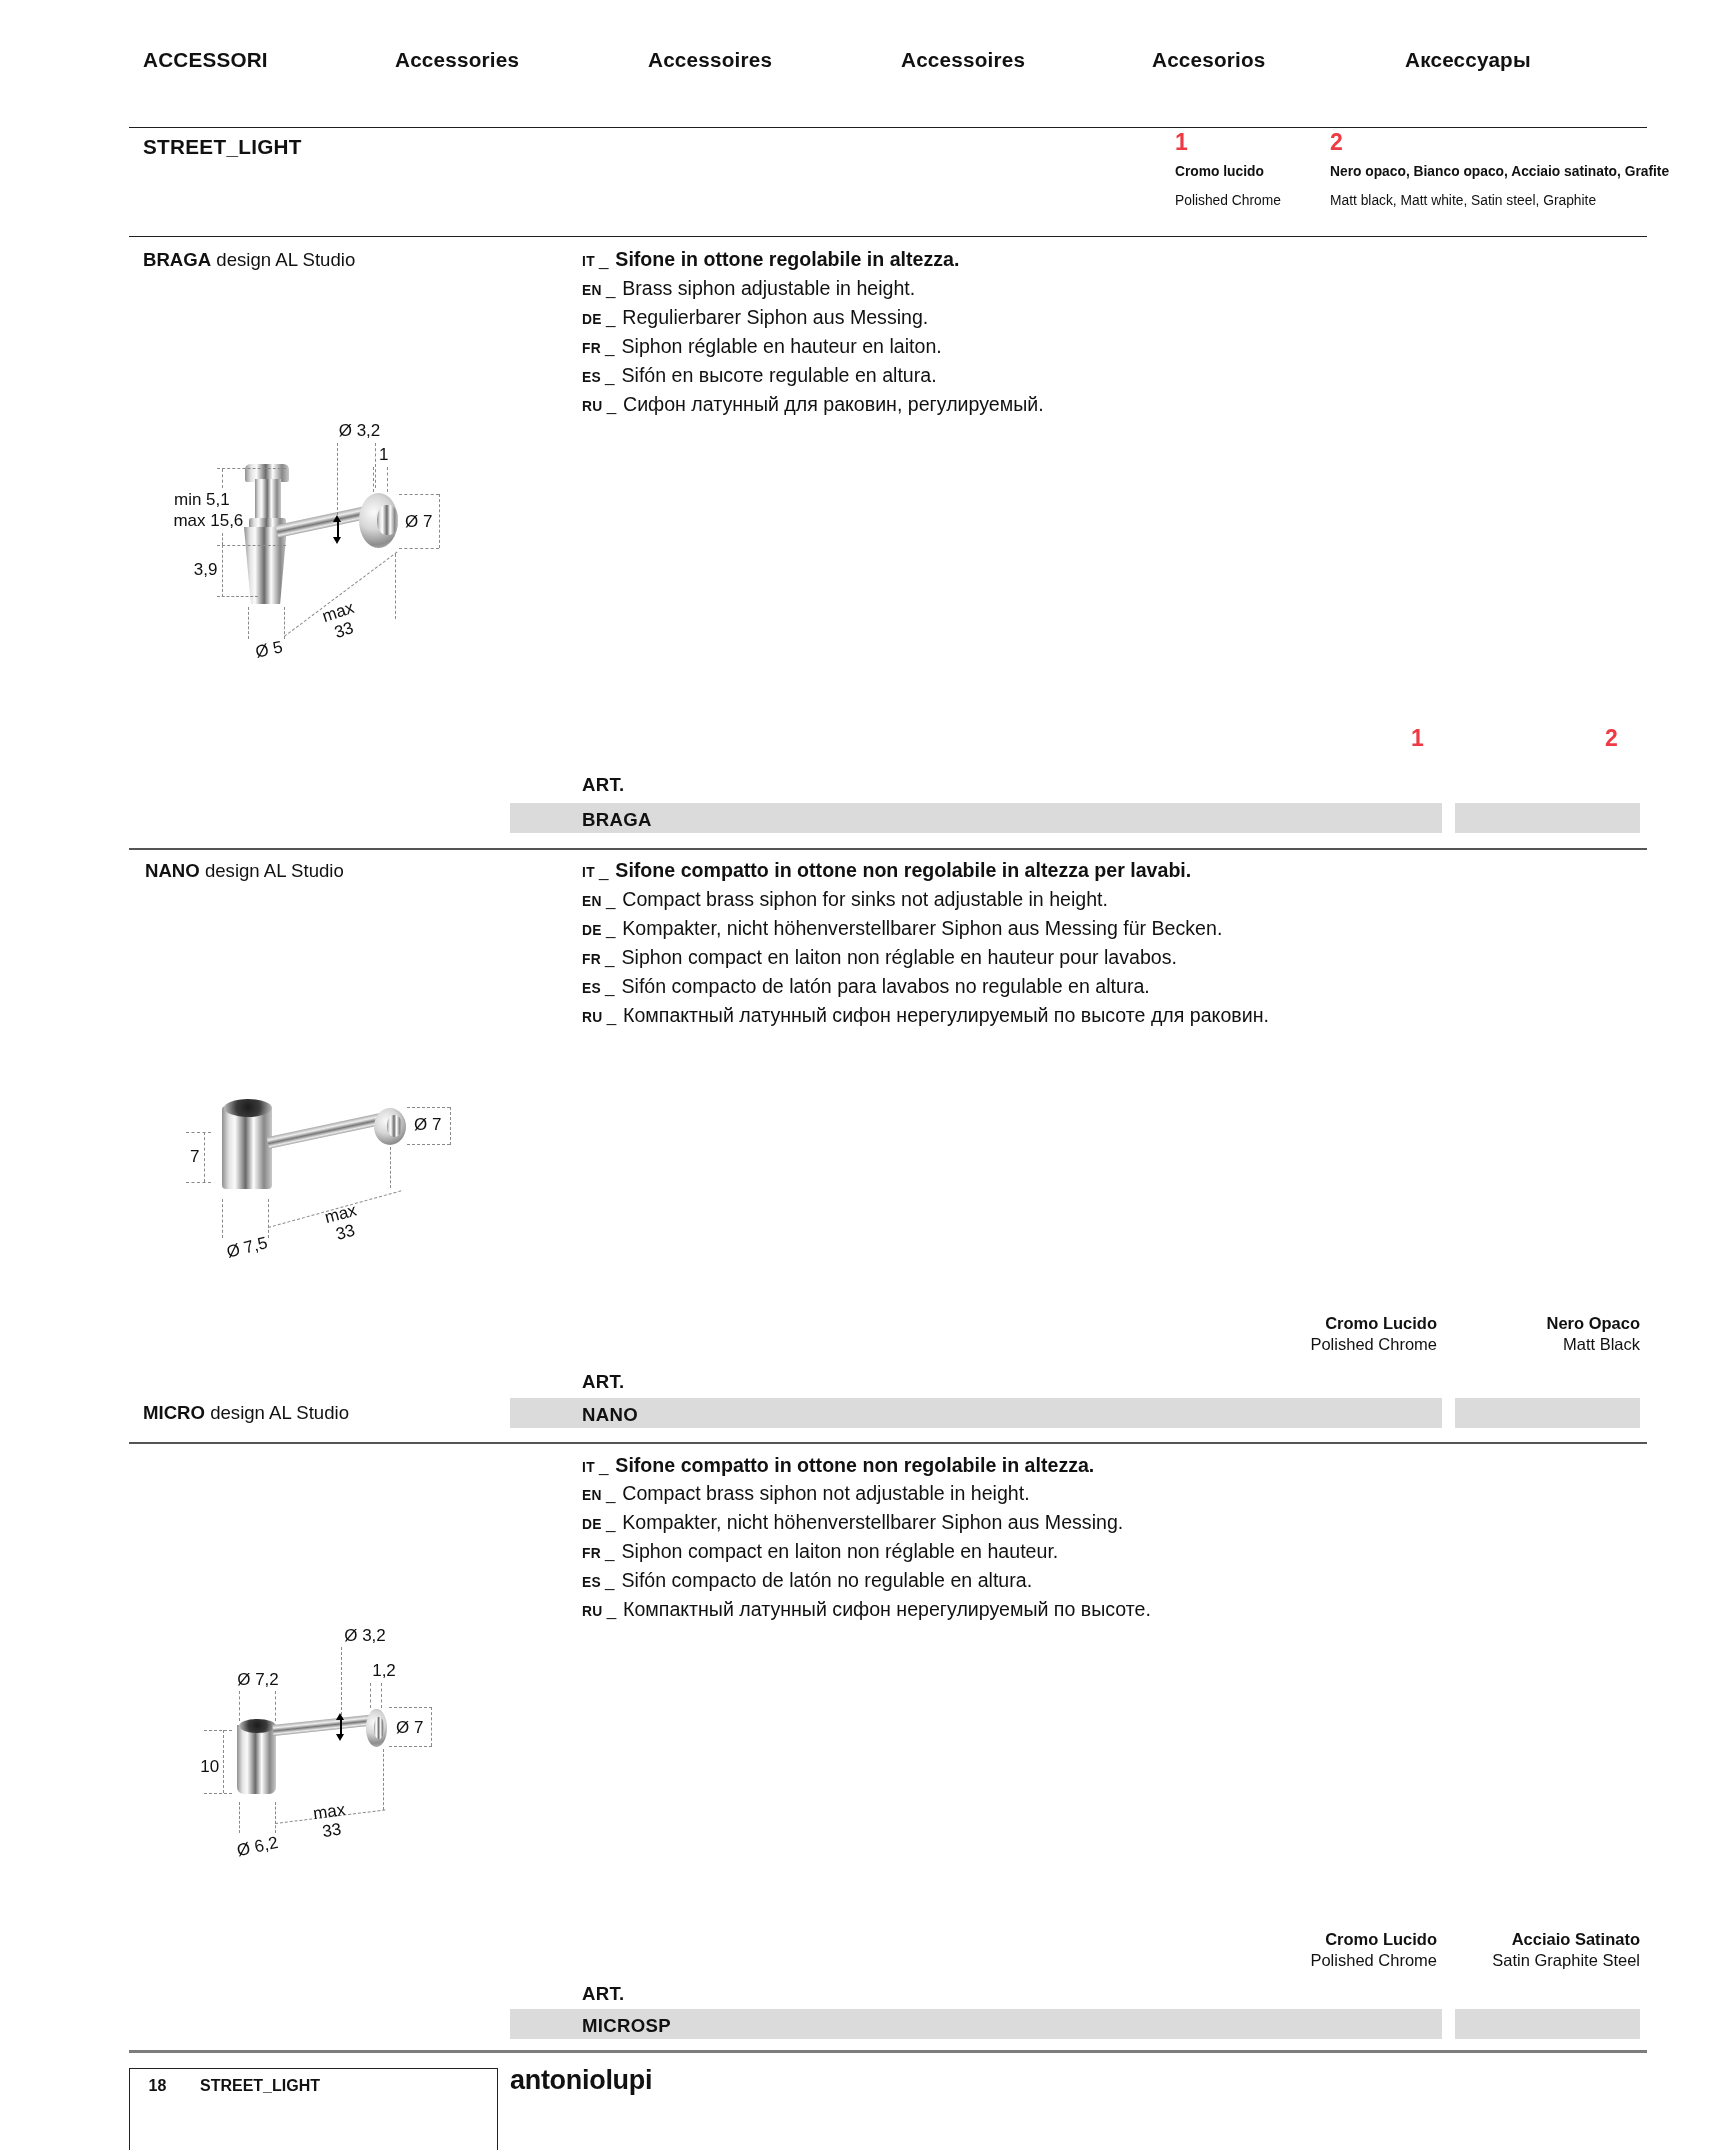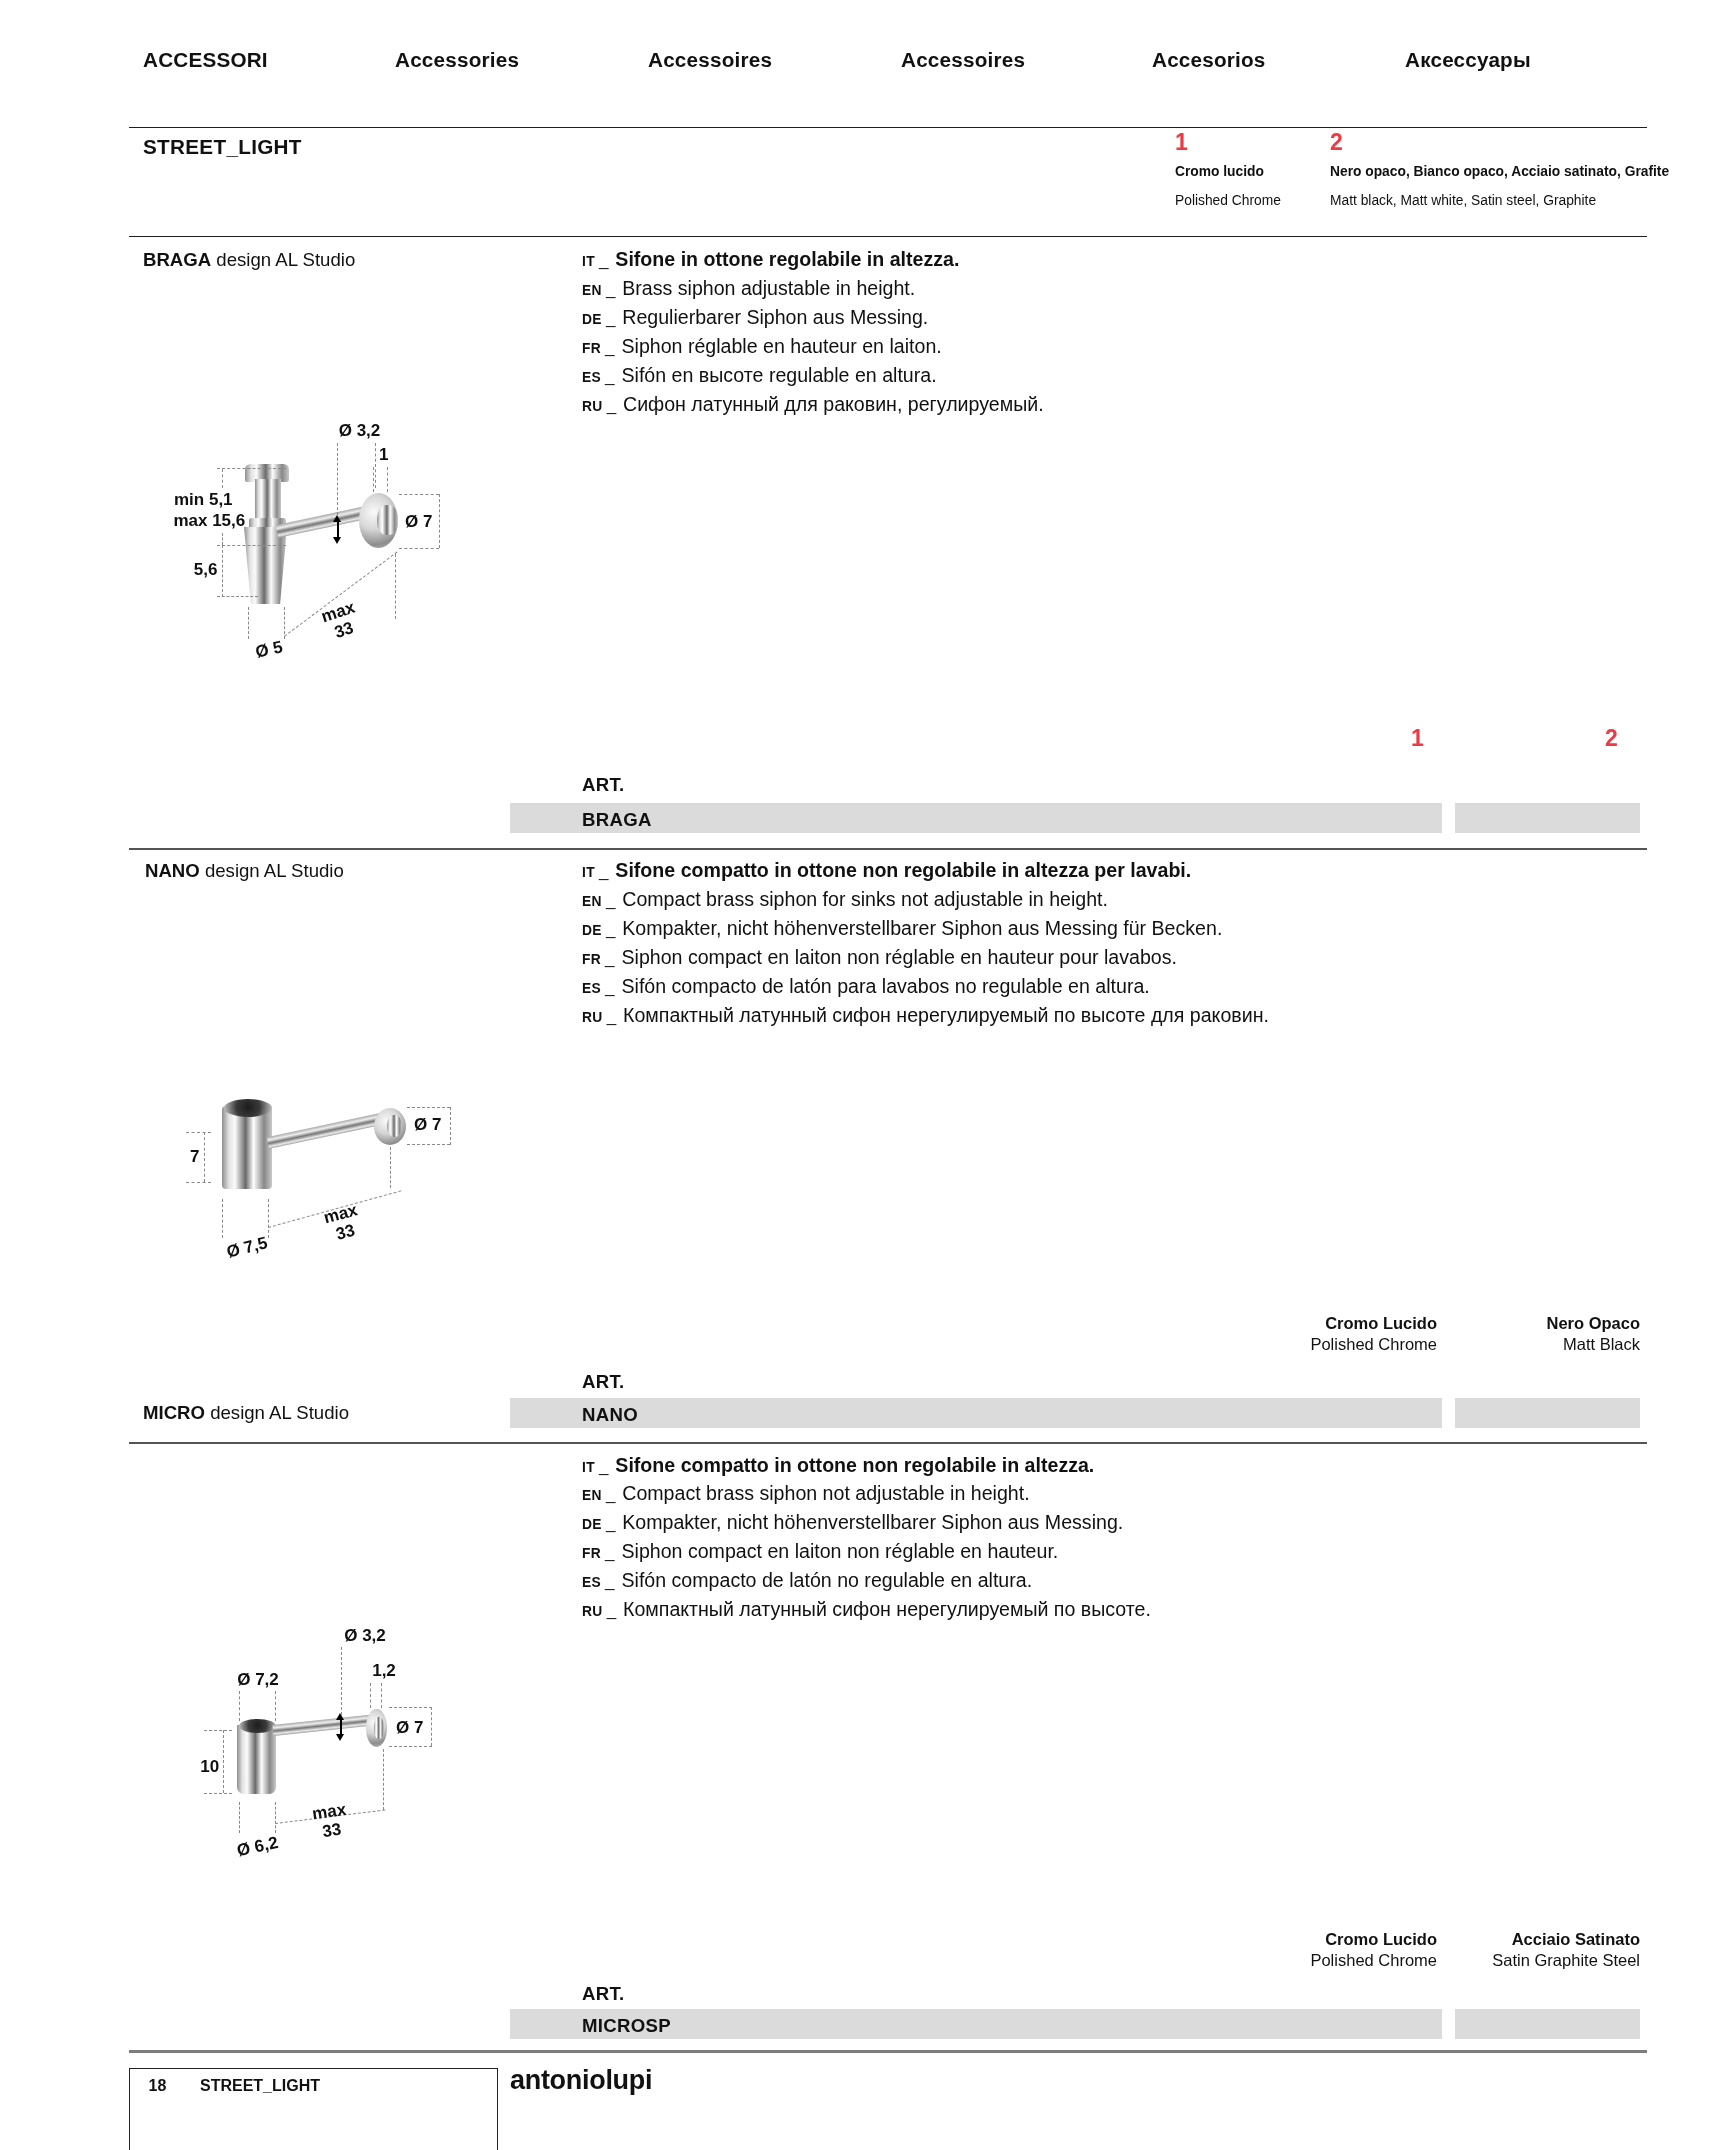--- a/index.html
+++ b/index.html
@@ -22,21 +22,21 @@
   .art{font-size:18.6px;font-weight:bold;letter-spacing:0.3px;}
   .bar{position:absolute;height:30px;background:#DBDBDB;}
   .bar .code{position:absolute;left:72px;top:5.5px;font-size:18.6px;font-weight:bold;letter-spacing:0.3px;}
   .fcol{position:absolute;width:207px;text-align:right;}
   .fcol .t{font-size:16.5px;font-weight:bold;line-height:21.4px;white-space:nowrap;}
   .fcol .s{font-size:16.5px;line-height:21.4px;white-space:nowrap;}
   .hline{position:absolute;left:129px;width:1518px;background:#1f1f1f;height:1.4px;}
   .divline{position:absolute;left:129px;width:1518px;background:#555;height:2.1px;}
   .thickline{position:absolute;left:129px;width:1518px;background:#7d7d7d;height:3.4px;}
   
-  .draw{position:absolute;font-weight:bold;}
+  .draw{position:absolute;}
   .metal-v{background:linear-gradient(90deg,#8f8f8f 0%,#e3e3e3 14%,#fbfbfb 26%,#6a6a6a 47%,#fdfdfd 63%,#888 84%,#c9c9c9 100%);}
   .metal-h{background:linear-gradient(180deg,#a8a8a8 0%,#eeeeee 28%,#777 55%,#eaeaea 82%,#9d9d9d 100%);}
   .flange{background:radial-gradient(circle at 38% 35%,#fafafa 0%,#d6d6d6 40%,#8e8e8e 75%,#c0c0c0 100%);border-radius:50%;}
   .opening{background:radial-gradient(circle at 50% 45%,#1c1c1c 0%,#3a3a3a 45%,#9a9a9a 80%,#d0d0d0 100%);border-radius:50%;}
   .dv{position:absolute;border-left:1.4px dashed #8a8a8a;width:0;}
   .dh{position:absolute;border-top:1.4px dashed #8a8a8a;height:0;}
   .dd{position:absolute;border-top:1.4px dashed #8a8a8a;height:0;transform-origin:left top;}
   .dim{position:absolute;font-size:17px;line-height:19px;color:#101010;white-space:nowrap;}
   .dim.c{text-align:center;}
   .arr{position:absolute;width:11px;}
@@ -116,21 +116,21 @@
     <div class="dh" style="left:227px;top:70px;width:40px"></div>
     <div class="dh" style="left:227px;top:124px;width:40px"></div>
     <div class="dv" style="left:267px;top:70px;height:54px"></div>
     <div class="dim" style="left:233px;top:88px">Ø 7</div>
     <div class="dim" style="left:2px;top:66px">min 5,1</div>
     <div class="dim" style="left:1.4px;top:87px">max 15,6</div>
     <div class="dh" style="left:45px;top:44px;width:69px"></div>
     <div class="dh" style="left:45px;top:121px;width:69px"></div>
     <div class="dv" style="left:50px;top:45px;height:19px"></div>
     <div class="dv" style="left:50px;top:109px;height:11.7px"></div>
-    <div class="dim" style="left:12.4px;top:136px;width:33px;text-align:right">5,6</div>
+    <div class="dim" style="left:12.4px;top:136px;width:33px;text-align:right">3,9</div>
     <div class="dv" style="left:50px;top:121px;height:52px"></div>
     <div class="dh" style="left:45px;top:172px;width:41px"></div>
     <div class="dv" style="left:76px;top:183px;height:32px"></div>
     <div class="dv" style="left:112px;top:183px;height:32px"></div>
     <div class="dim c" style="left:73px;top:216px;width:48px;transform:rotate(-12deg)">Ø 5</div>
     <div class="dd" style="left:112px;top:212px;width:141px;transform:rotate(-36.8deg)"></div>
     <div class="dv" style="left:223px;top:130px;height:65px"></div>
     <div class="dim c" style="left:138px;top:178px;width:62px;transform:rotate(-18deg)">
       <span style="display:block">max</span>
       <span style="display:block">33</span>

